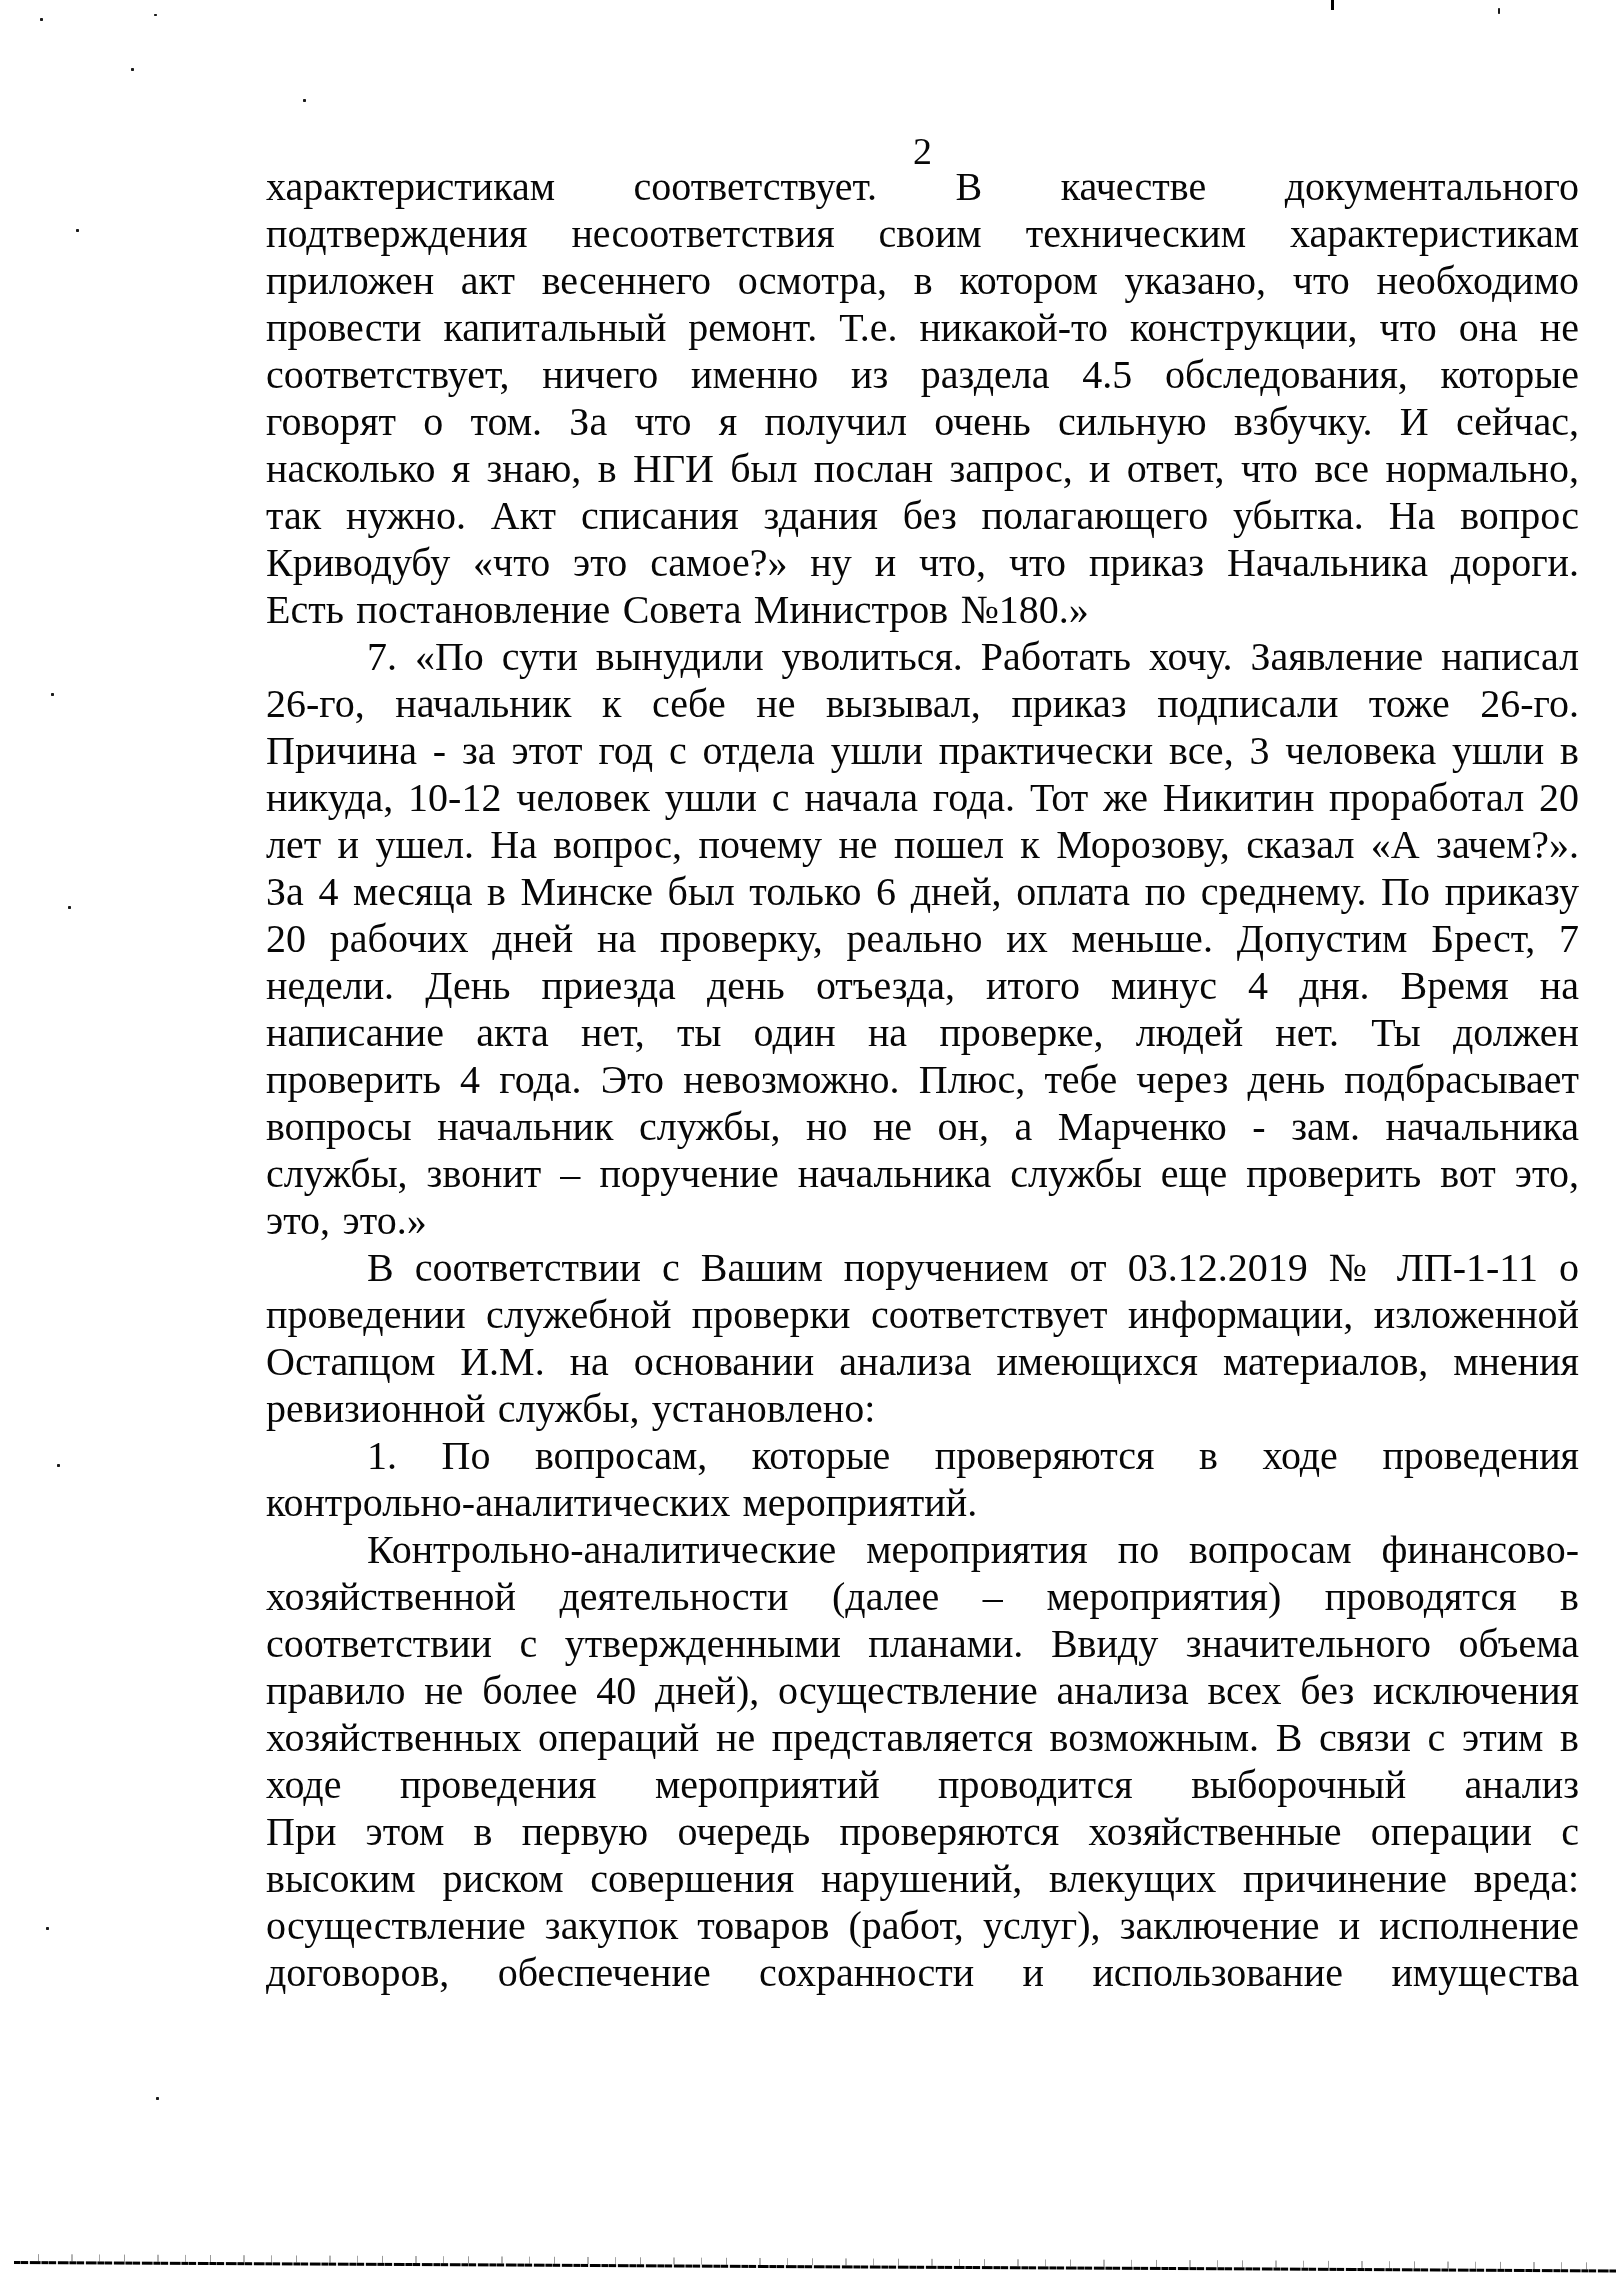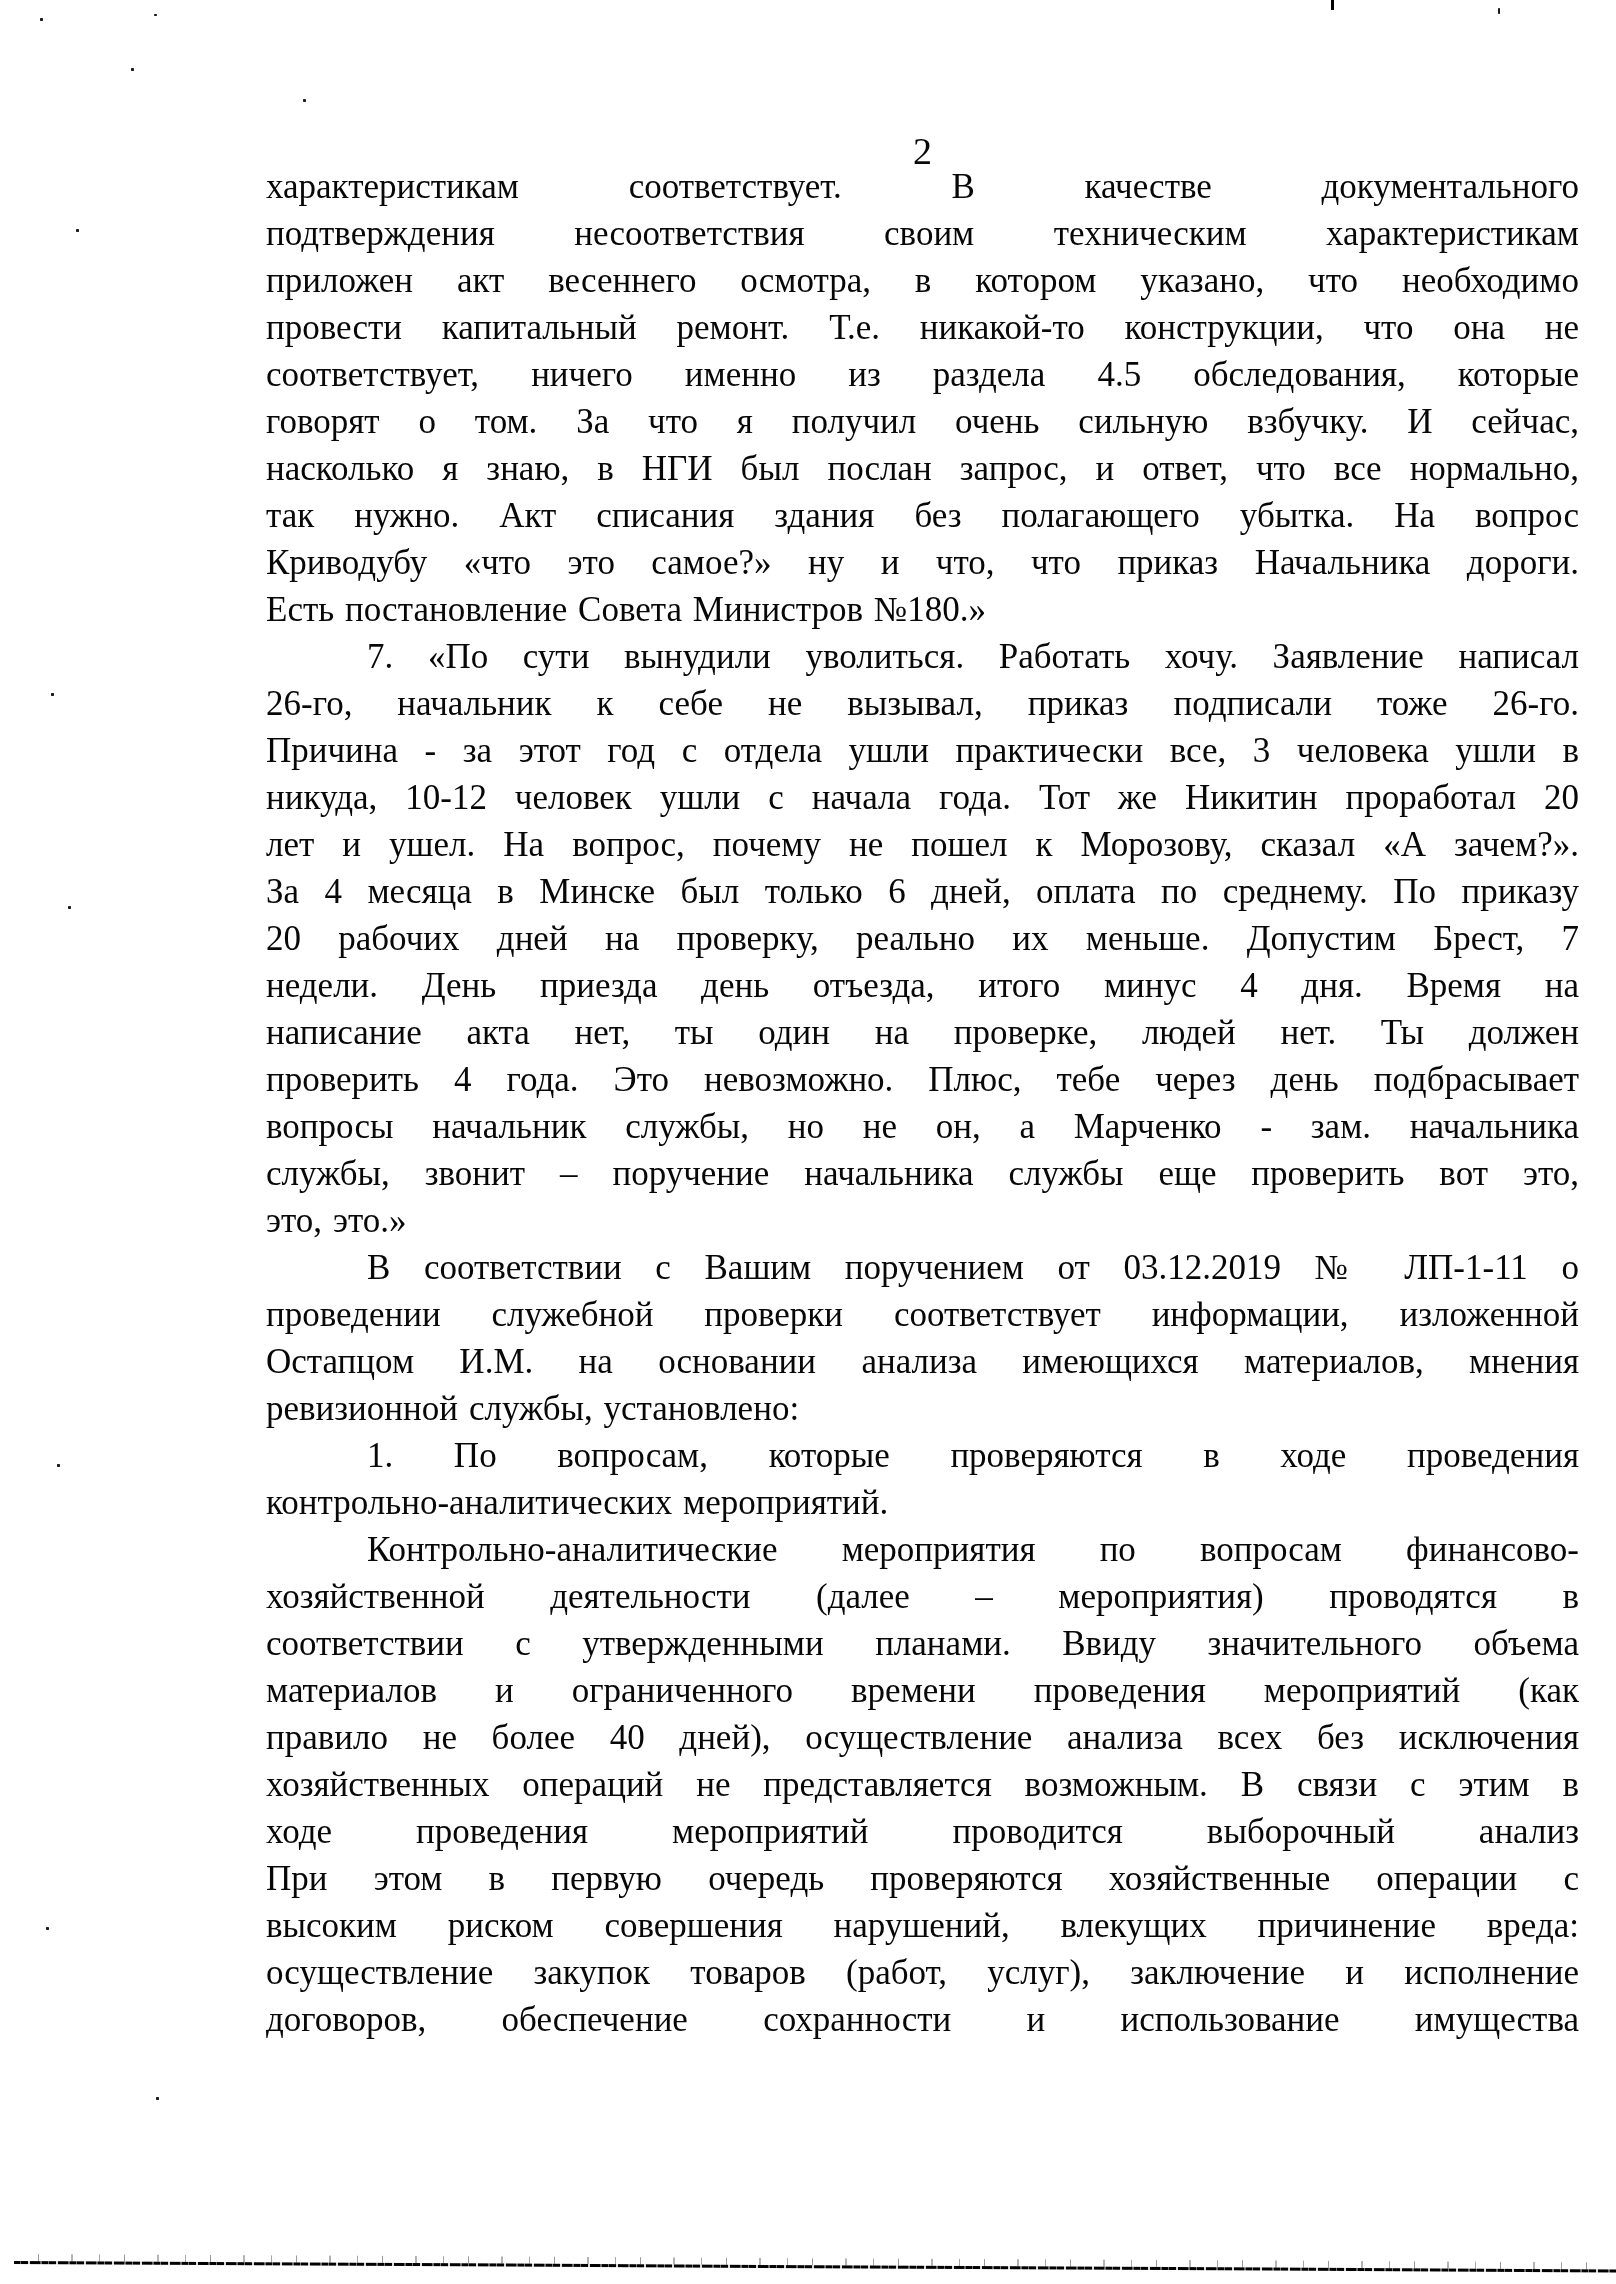--- a/index.html
+++ b/index.html
@@ -24,21 +24,21 @@
     text-align: center;
     font-size: 38px;
     line-height: 47px;
     color: #070707;
   }
   .text-block {
     position: absolute;
     left: 266px;
     top: 163px;
     width: 1313px;
-    font-size: 35px;
+    font-size: 40px;
     line-height: 47px;
   }
   .paragraph { margin: 0; padding: 0; }
   .line {
     text-align: justify;
     text-align-last: justify;
     white-space: normal;
     word-spacing: 0.06em;
   }
   .line.indent { padding-left: 101px; }
@@ -133,21 +133,20 @@
         <div class="line last">ревизионной службы, установлено:</div>
       </div>
       <div class="paragraph">
         <div class="line indent">1. По вопросам, которые проверяются в ходе проведения</div>
         <div class="line last">контрольно-аналитических мероприятий.</div>
       </div>
       <div class="paragraph">
         <div class="line indent">Контрольно-аналитические мероприятия по вопросам финансово-</div>
         <div class="line">хозяйственной деятельности (далее – мероприятия) проводятся в</div>
         <div class="line">соответствии с утвержденными планами. Ввиду значительного объема</div>
-        <div class="line">материалов и ограниченного времени проведения мероприятий (как</div>
         <div class="line">правило не более 40 дней),  осуществление анализа всех без исключения</div>
         <div class="line">хозяйственных операций не представляется возможным. В связи с этим в</div>
         <div class="line">ходе проведения мероприятий проводится выборочный анализ</div>
         <div class="line">При этом в первую очередь проверяются хозяйственные операции с</div>
         <div class="line">высоким риском совершения нарушений, влекущих причинение вреда:</div>
         <div class="line">осуществление закупок товаров (работ, услуг), заключение и исполнение</div>
         <div class="line">договоров, обеспечение сохранности и использование имущества</div>
       </div>
     </div>
 

